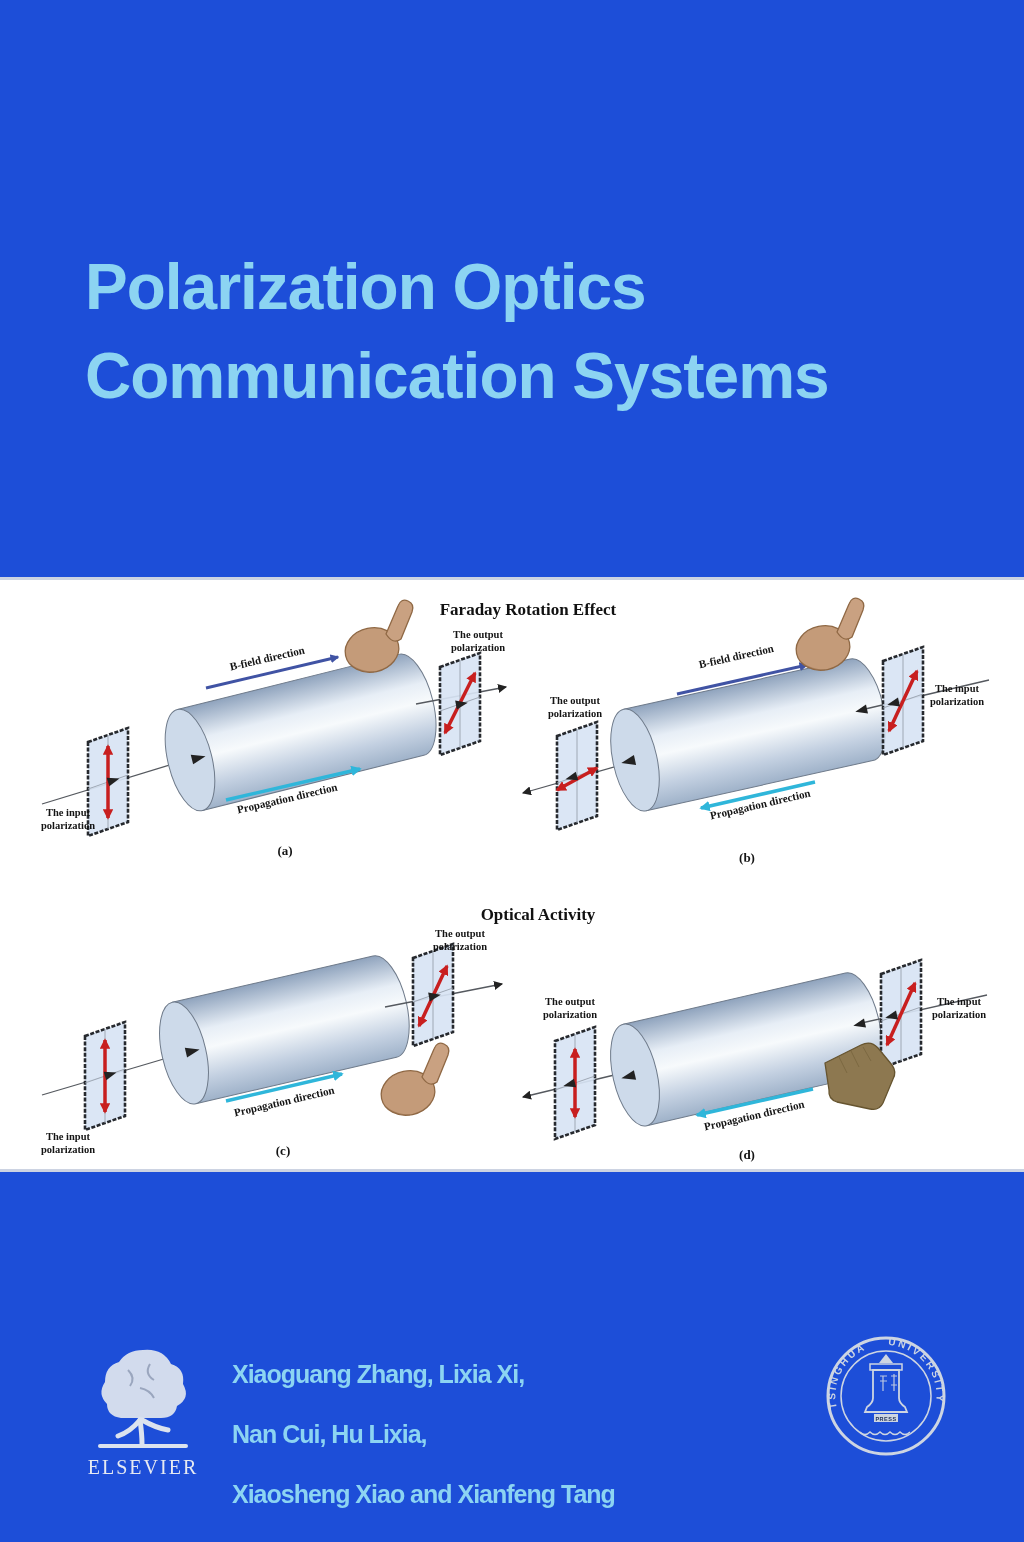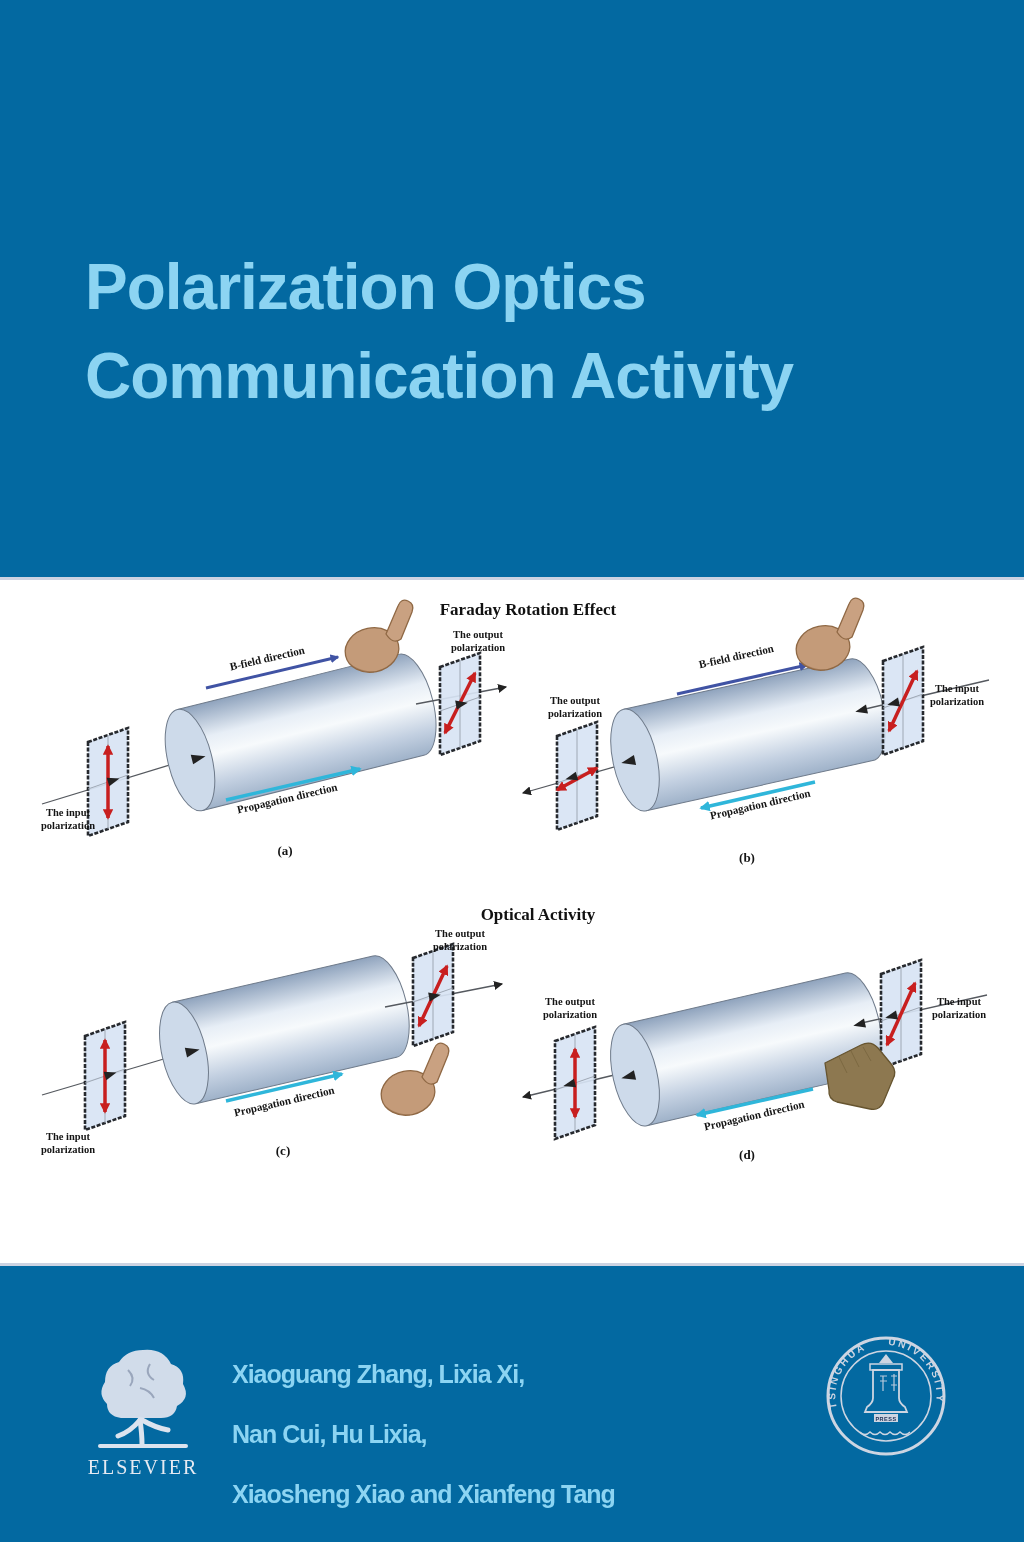--- a/index.html
+++ b/index.html
@@ -1,22 +1,22 @@
 <!DOCTYPE html>
 <html><head>
 <meta charset="utf-8">
 <style>
   html,body{margin:0;padding:0;background:#333;}
-  .cover{position:relative;width:1024px;height:1542px;background:#0369a1;overflow:hidden;
+  .cover{position:relative;width:1024px;height:1542px;background:#1d4ed8;overflow:hidden;
          font-family:"Liberation Sans",sans-serif;}
   
   .book-title{position:absolute;left:85px;top:243px;color:#8cd4f2;font-weight:bold;
               font-size:64px;line-height:89px;letter-spacing:-1px;white-space:nowrap;}
   
-  .figure-band{position:absolute;left:0;top:577px;width:1024px;height:689px;background:#ffffff;
+  .figure-band{position:absolute;left:0;top:577px;width:1024px;height:595px;background:#ffffff;
                border-top:3px solid #ccd3e2;border-bottom:3px solid #ccd3e2;box-sizing:border-box;}
   .fig-heading{position:absolute;width:420px;text-align:center;color:#111;
                font-family:"Liberation Serif",serif;font-weight:bold;font-size:17px;}
   #fh-faraday{left:318px;top:20px;}
   #fh-optical{left:328px;top:325px;}
   .panel{position:absolute;}
   #panel-a{left:30px;top:12px;}
   #panel-b{left:515px;top:12px;}
   #panel-c{left:30px;top:345px;}
   #panel-d{left:515px;top:345px;}
@@ -47,21 +47,21 @@
   .seal-press{font-family:"Liberation Sans",sans-serif;font-weight:bold;font-size:5.5px;
               fill:#1d2e55;letter-spacing:.5px;}
 </style>
 </head>
 <body>
 
 <div class="cover">
 
   <div class="book-title">
     <div>Polarization Optics</div>
-    <div>Communication Activity</div>
+    <div>Communication Systems</div>
   </div>
 
   <div class="figure-band">
 
     <div class="fig-heading" id="fh-faraday">Faraday Rotation Effect</div>
     <div class="fig-heading" id="fh-optical">Optical Activity</div>
 
     <svg class="panel" id="panel-a" width="480" height="272" viewBox="0 0 480 272">
       <defs>
         <linearGradient id="gA" x1="0" y1="0" x2="0" y2="1">

